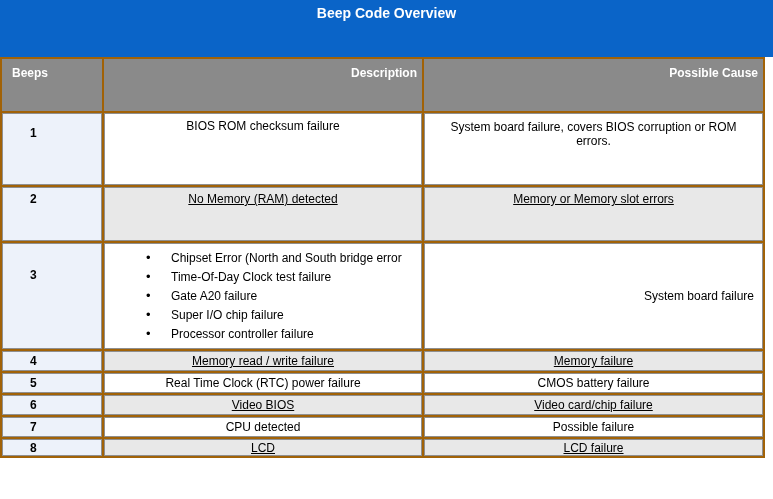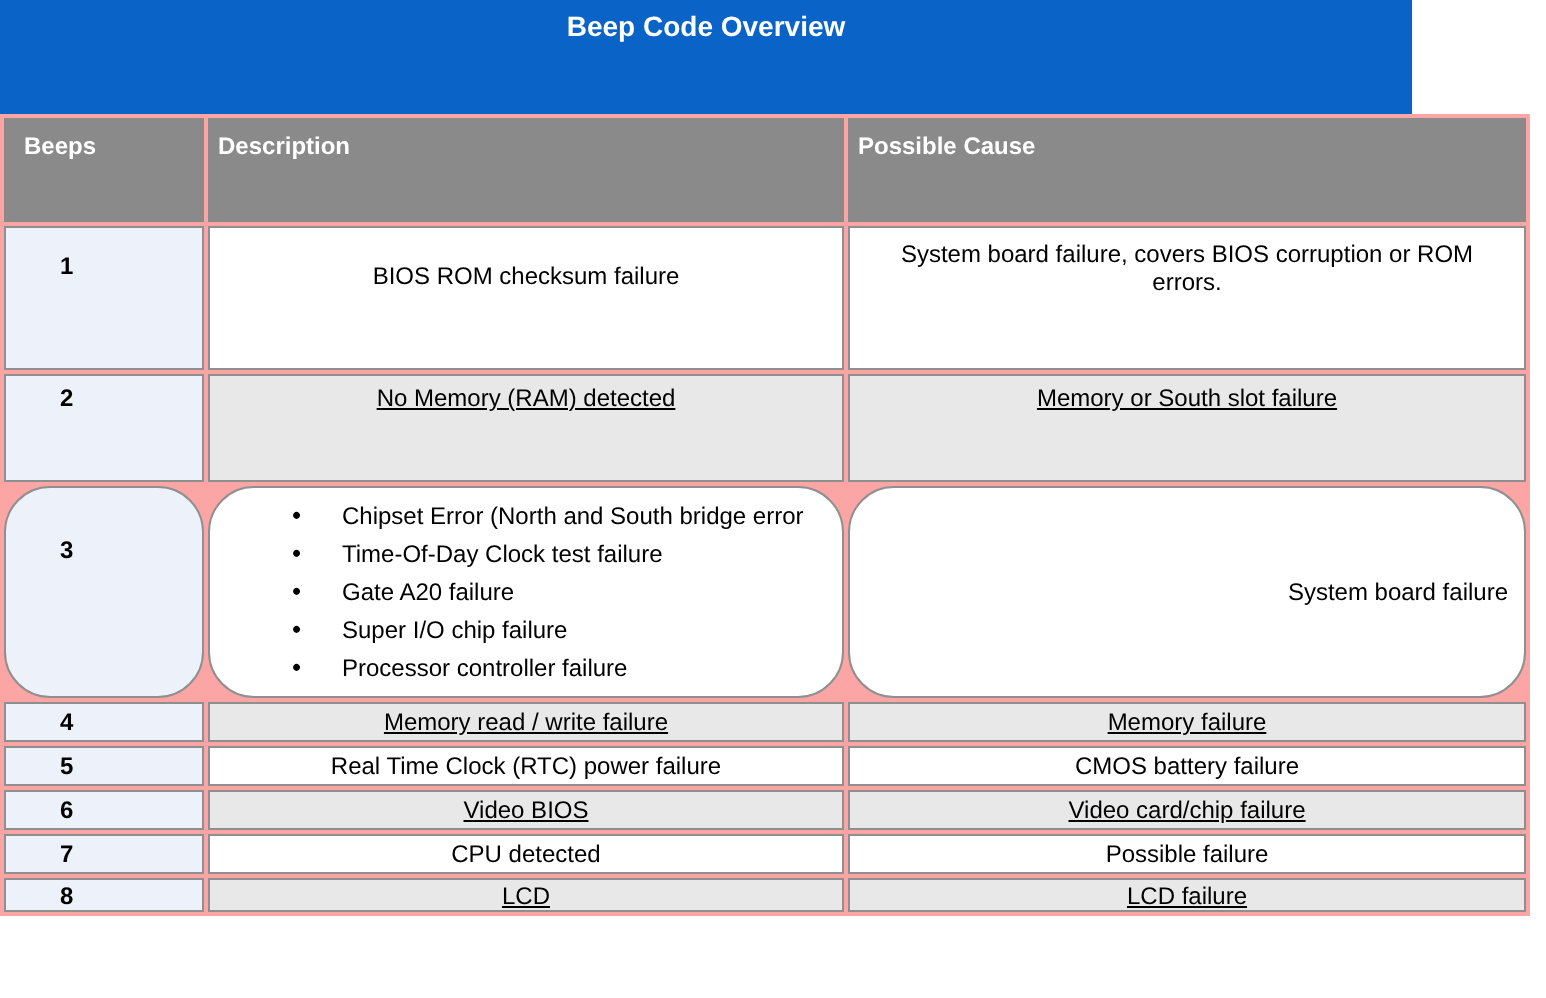--- a/index.html
+++ b/index.html
@@ -12,48 +12,48 @@
     --body-text:#000000;
   }
   *{box-sizing:border-box;}
   html,body{margin:0;padding:0;}
   body{
     width:773px;height:499px;overflow:hidden;background:#ffffff;
     font-family:"Liberation Sans","DejaVu Sans",sans-serif;
     color:var(--body-text,#000);
   }
   .banner{
-    width:706px;height:57px;
+    width:773px;height:57px;
     background:var(--banner-blue,#0a64c8);
   }
   .banner .title{
     padding-top:5px;
     text-align:center;
     color:var(--header-text,#fff);
     font-size:14px;
     font-weight:bold;
   }
   table.beep-table{
     width:664px;
     table-layout:fixed;
     border-collapse:separate;
     border-spacing:2px;
-    background:#fca5a5;
+    background:#a16207;
   }
   col.c-beeps{width:100px;}
   col.c-desc{width:318px;}
   col.c-cause{width:339px;}
   th{
     background:var(--header-gray,#8a8a8a);
     border:1px solid var(--header-gray,#8a8a8a);
     color:var(--header-text,#fff);
     font-size:12px;
     font-weight:bold;
     vertical-align:top;
-    text-align:left;
+    text-align:right;
     height:52px;
     padding:6px 4px 0 4px;
   }
   th.th-beeps{text-align:left;padding-left:9px;}
   td{
     border:1px solid var(--cell-border-gray,#8f8f8f);
     font-size:12px;
     text-align:center;
     background:#ffffff;
     padding:0 8px;
@@ -64,24 +64,24 @@
     text-align:left;
     padding-left:27px;
   }
   tr.stripe td.desc, tr.stripe td.cause{
     background:var(--stripe-gray,#e8e8e8);
     text-decoration:underline;
   }
   
   tr.r1 td{vertical-align:top;height:72px;}
   tr.r1 td.beeps{padding-top:12px;}
-  tr.r1 td.desc{padding-top:17px;text-align:center;}
+  tr.r1 td.desc{padding-top:5px;text-align:center;}
   tr.r1 td.cause{padding-top:6px;}
   tr.r2 td{vertical-align:top;height:54px;padding-top:4px;}
-  tr.r3 td{height:106px;border-radius:23px;}
+  tr.r3 td{height:106px;}
   tr.r3 td.beeps{vertical-align:top;padding-top:24px;}
   tr.r3 td.desc{vertical-align:top;padding-top:2px;}
   tr.r3 td.cause{vertical-align:middle;text-align:right;}
   
   tr.short td{height:20px;vertical-align:middle;}
   tr.r8 td{height:17px;}
   ul.bullets{
     list-style:none;
     margin:4px 0 0 0;
     padding:0 0 0 33px;
@@ -119,21 +119,21 @@
   </thead>
   <tbody>
     <tr class="r1">
       <td class="beeps">1</td>
       <td class="desc">BIOS ROM checksum failure</td>
       <td class="cause">System board failure, covers BIOS corruption or ROM errors.</td>
     </tr>
     <tr class="r2 stripe">
       <td class="beeps">2</td>
       <td class="desc">No Memory (RAM) detected</td>
-      <td class="cause">Memory or South slot failure</td>
+      <td class="cause">Memory or Memory slot errors</td>
     </tr>
     <tr class="r3">
       <td class="beeps">3</td>
       <td class="desc">
         <ul class="bullets">
           <li>Chipset Error (North and South bridge error</li>
           <li>Time-Of-Day Clock test failure</li>
           <li>Gate A20 failure</li>
           <li>Super I/O chip failure</li>
           <li>Processor controller failure</li>

